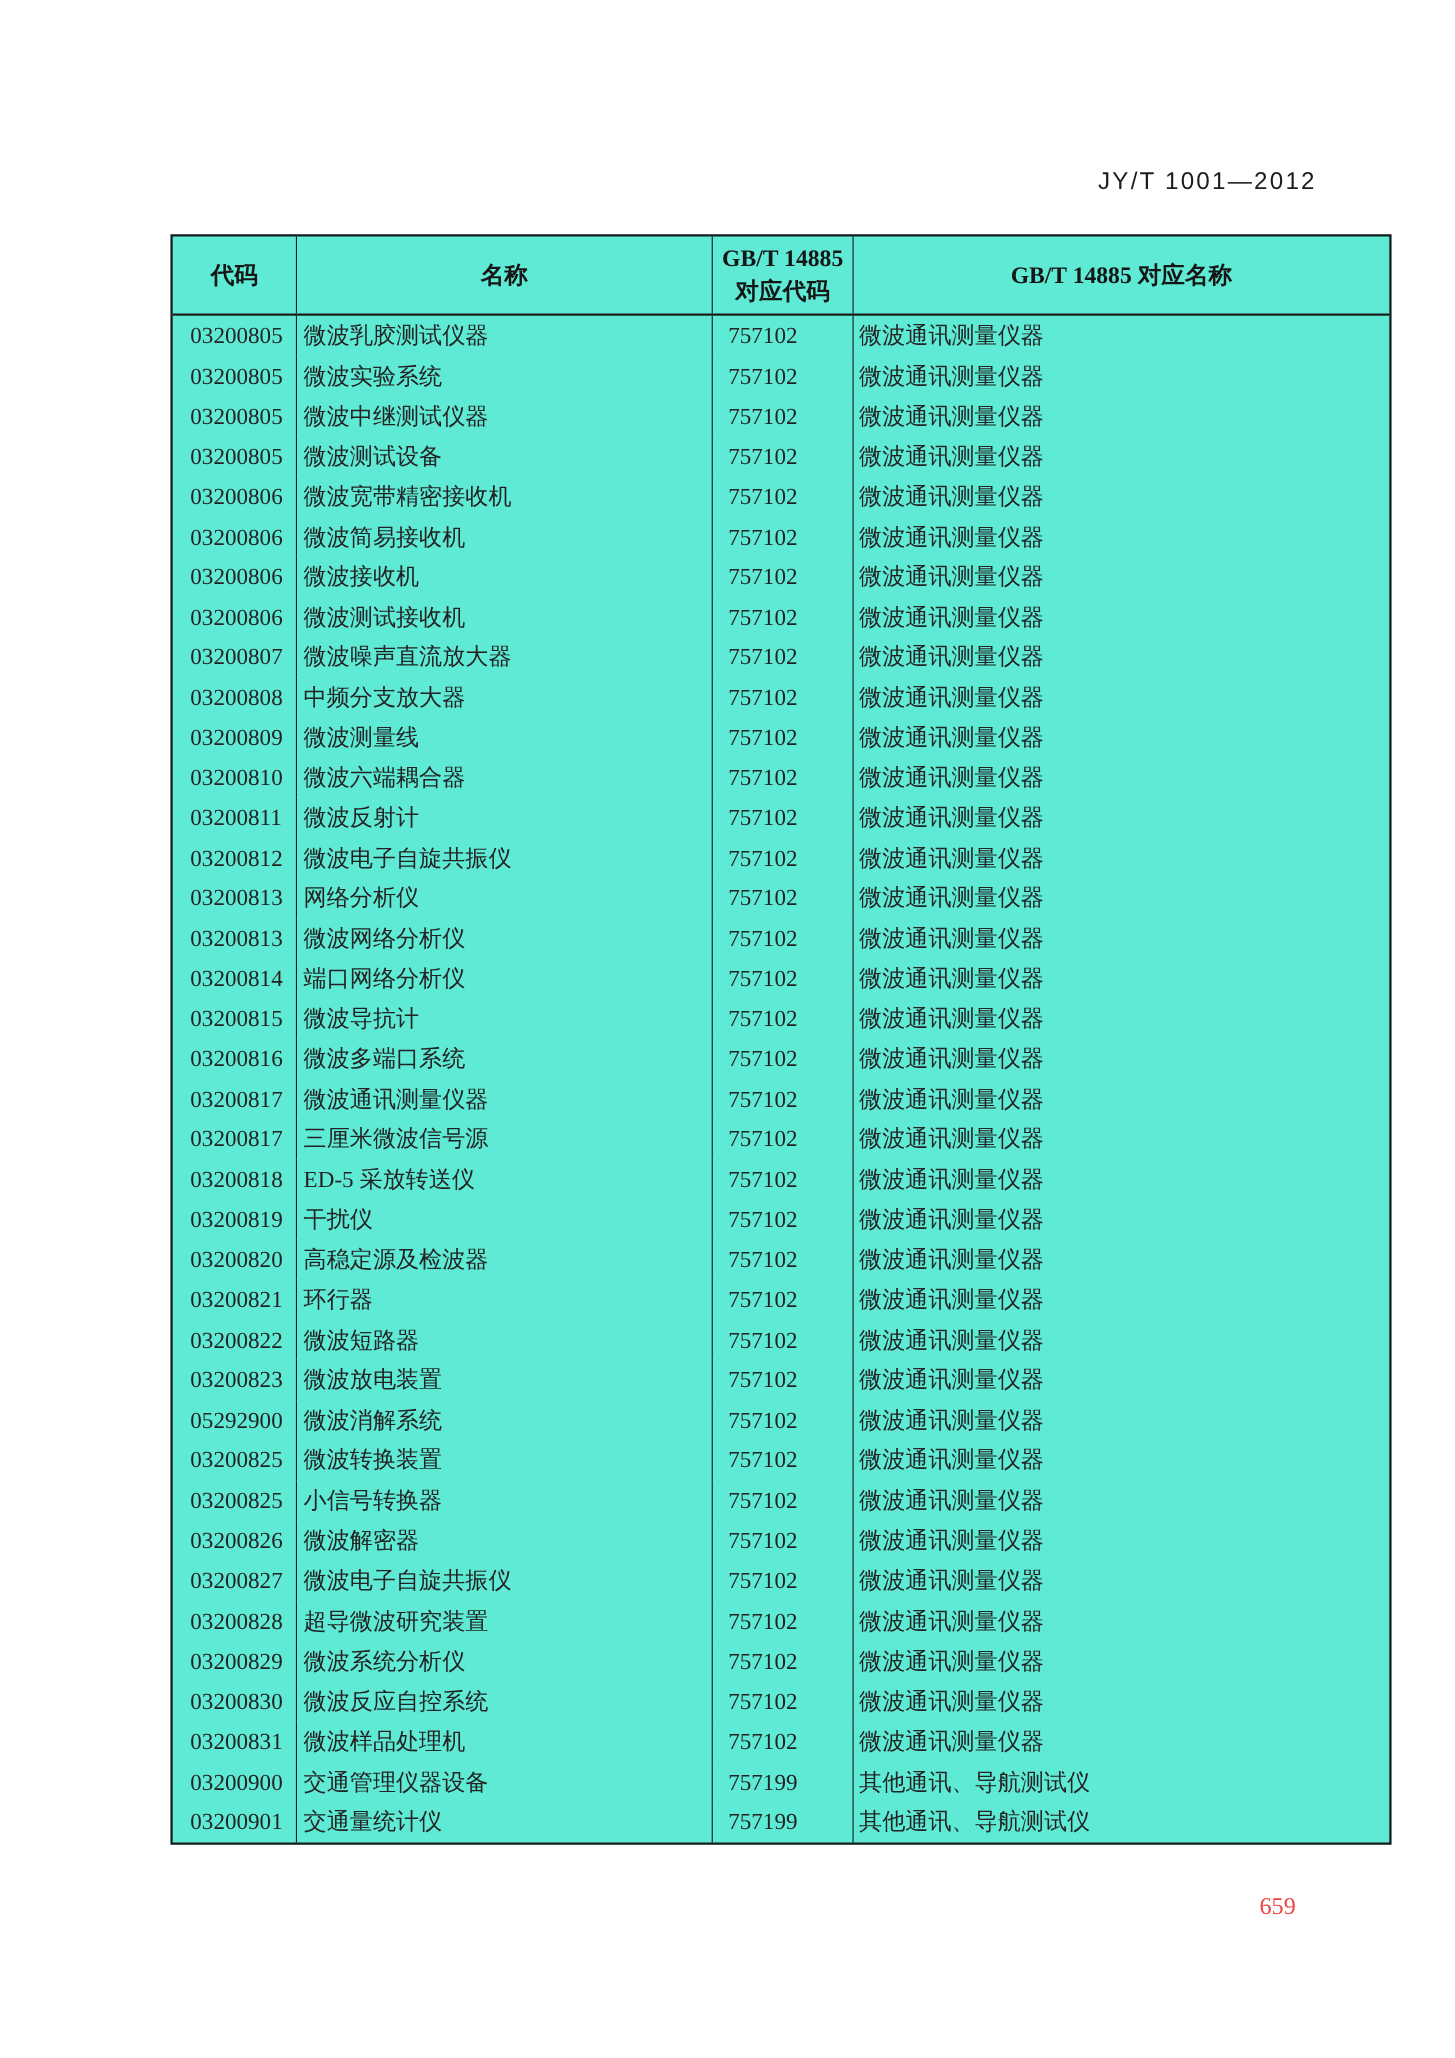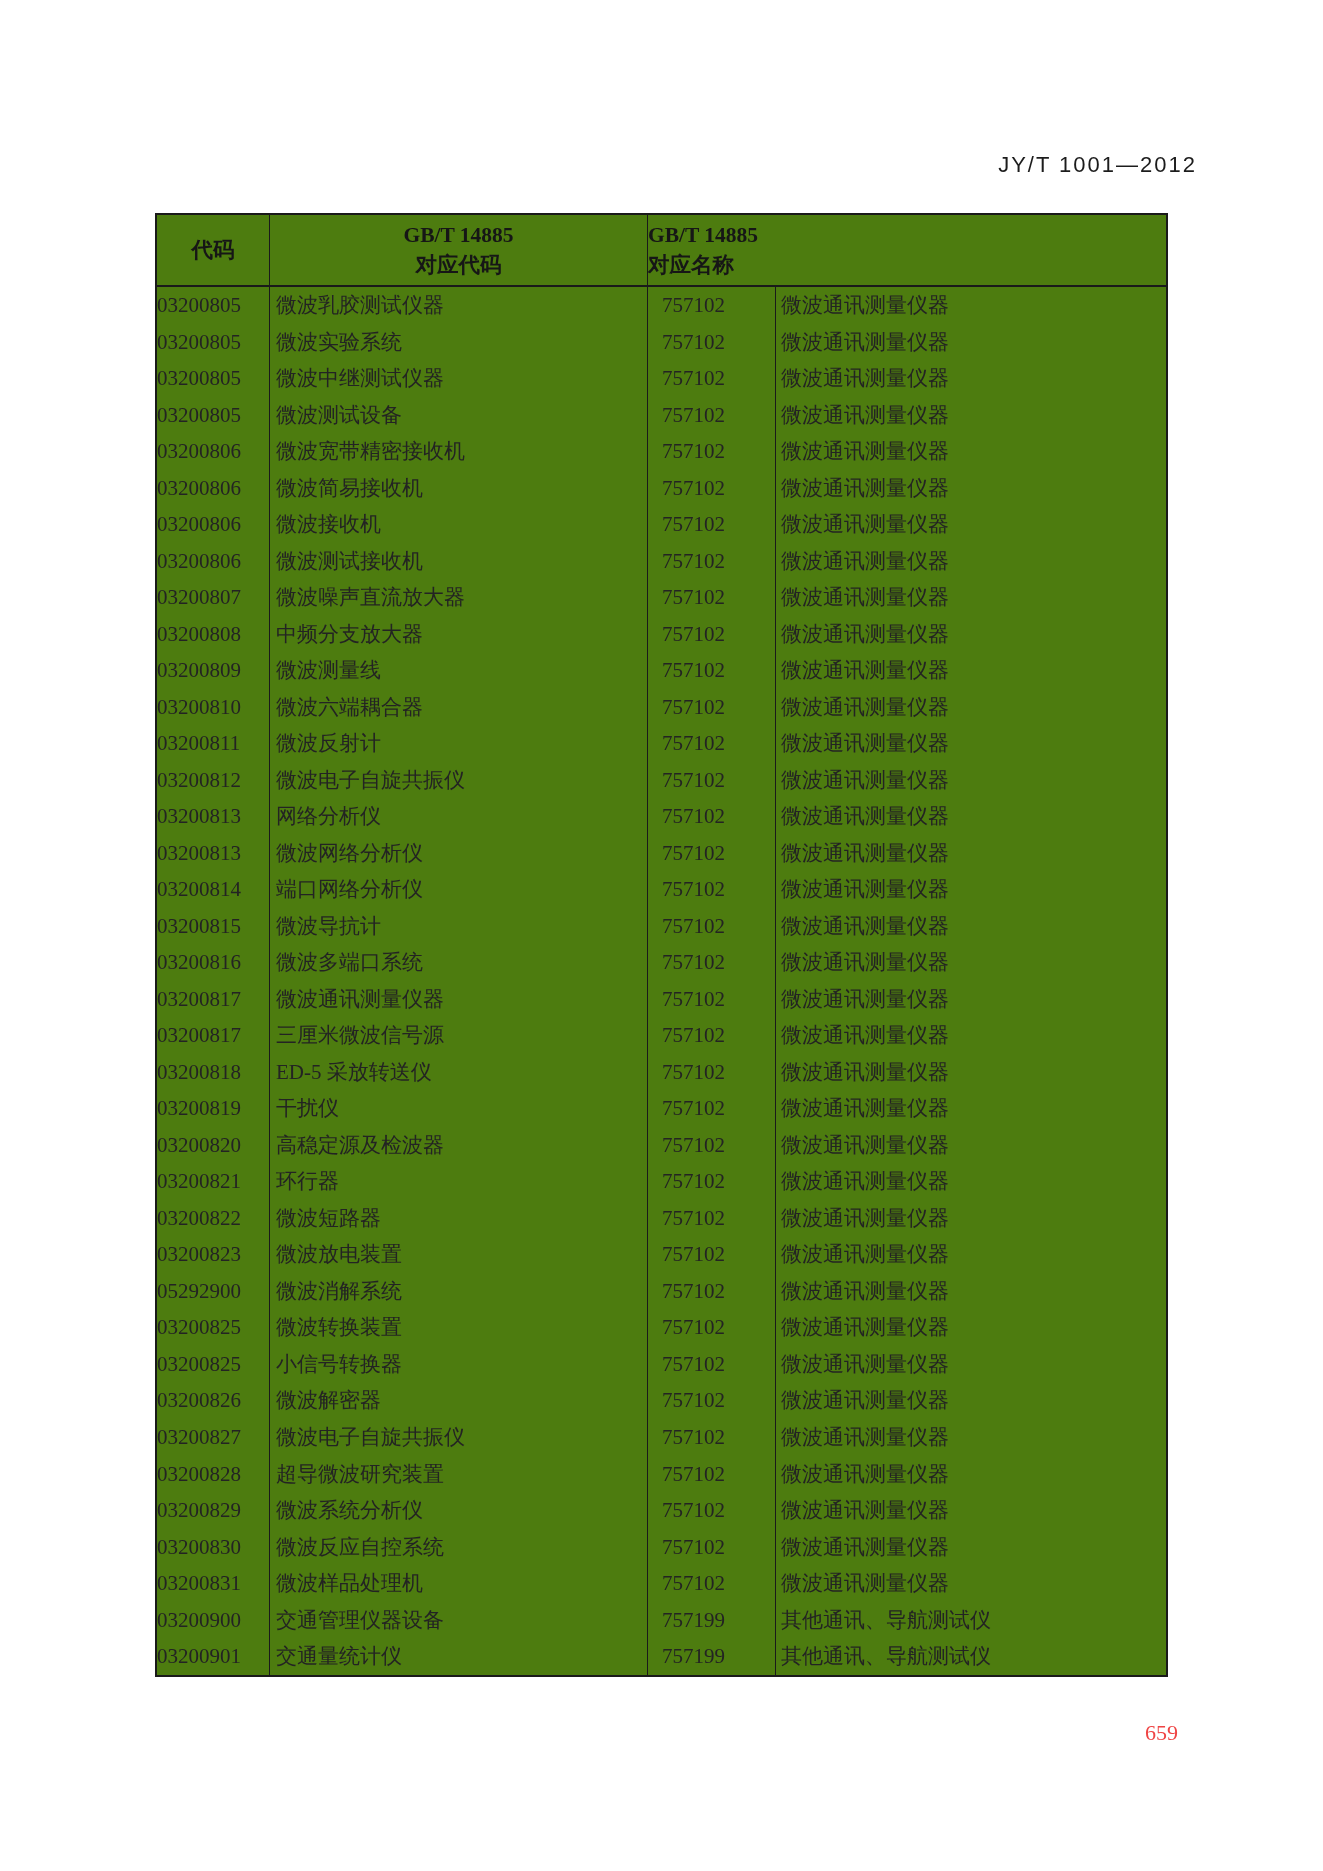--- a/index.html
+++ b/index.html
@@ -7,62 +7,65 @@
     width:1323px;height:1871px;position:relative;background:#ffffff;
     font-family:"Liberation Serif","DejaVu Serif",serif;color:#1f1f1f;
     overflow:hidden;
   }
   .doc-ref{
     position:absolute;top:152px;right:126px;
     font-family:"Liberation Sans","DejaVu Sans",sans-serif;
     font-size:22px;letter-spacing:2px;color:#1c1c1c;white-space:pre;
   }
   .std-table{
-    position:absolute;left:155px;top:213px;width:1013px;
-    border:2.5px solid #1a1a1a;box-sizing:border-box;background:#4d7c0f;
+    position:absolute;left:155px;top:213px;width:1110px;
+    border:2.5px solid #1a1a1a;box-sizing:border-box;background:#5eead4;
   }
   .thead{
     display:grid;grid-template-columns:112px 378px 128px 1fr;
     height:70px;border-bottom:2.5px solid #1a1a1a;
   }
   .th{
     display:flex;flex-direction:column;align-items:center;justify-content:center;
     font-weight:bold;font-size:21.5px;line-height:30px;color:#161616;
     box-sizing:border-box;
   }
   .th + .th{border-left:1.5px solid #1a1a1a;}
   .tbody{display:block;}
   .trow{
     display:grid;grid-template-columns:112px 378px 128px 1fr;
     height:36.53px;
   }
   .cell{
     box-sizing:border-box;font-size:21px;line-height:36.53px;color:#232323;
     white-space:nowrap;overflow:hidden;
   }
-  .cell.c1{padding-left:0;}
+  .cell.c1{padding-left:16px;}
   .cell.c2{padding-left:6px;border-left:1.5px solid #1a1a1a;}
   .cell.c3{padding-left:14px;border-left:1.5px solid #1a1a1a;}
   .cell.c4{padding-left:5px;border-left:1.5px solid #1a1a1a;}
   .page-number{
     position:absolute;left:1145px;top:1720px;font-size:22px;color:#ef4444;
     font-family:"Liberation Serif","DejaVu Serif",serif;
   }
 </style>
 </head>
 <body>
 
 <div class="doc-ref">JY/T 1001—2012</div>
 
 <div class="std-table">
   <div class="thead">
     <div class="th">
       <span>代码</span>
     </div>
     <div class="th">
+      <span>名称</span>
+    </div>
+    <div class="th">
       <span>GB/T 14885</span>
       <span>对应代码</span>
     </div>
     <div class="th">
       <span>GB/T 14885 对应名称</span>
     </div>
   </div>
   <div class="tbody">
       <div class="trow">
         <div class="cell c1">03200805</div>

